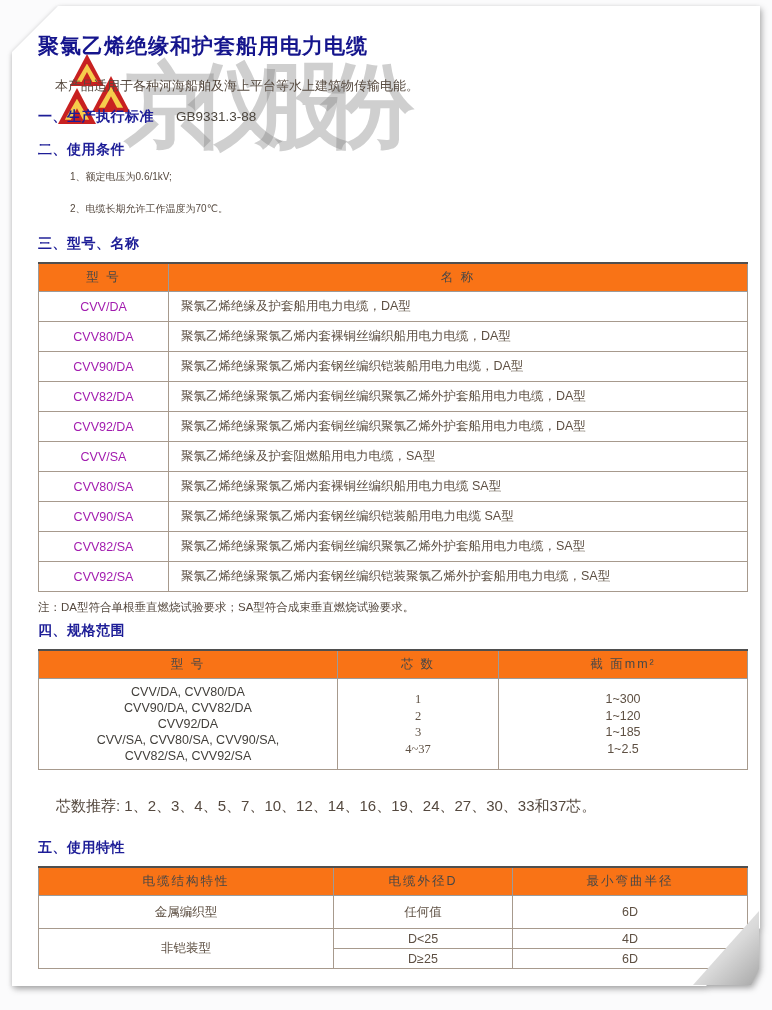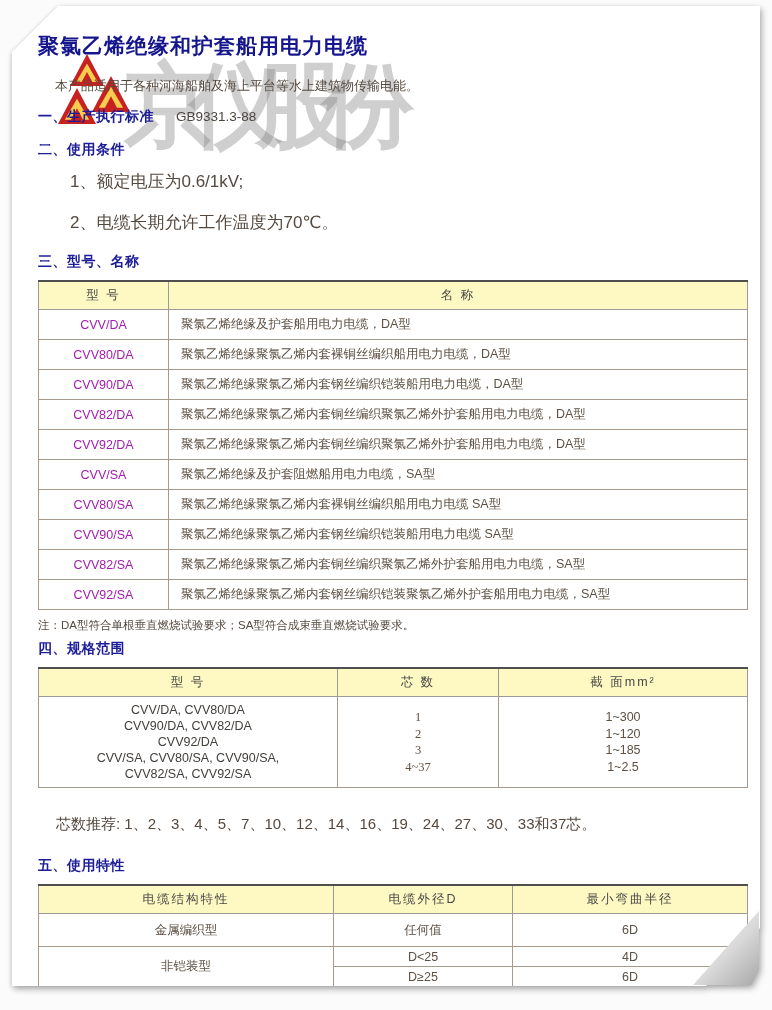--- a/index.html
+++ b/index.html
@@ -46,27 +46,27 @@
   .title{
     margin:0;font-size:21px;font-weight:bold;color:#15158d;letter-spacing:1px;
   }
   .intro{margin:17px 0 0 17px;font-size:13px;color:#55493f;}
   .sec-row{margin-top:13px;display:flex;align-items:baseline;}
   h2{
     margin:0;font-size:14px;font-weight:bold;color:#1d1d97;letter-spacing:.5px;display:inline-block;
   }
   .sec-val{margin-left:22px;font-size:13.5px;color:#4c463e;text-align:right;}
   .mt14{margin-top:14px;} .mt18{margin-top:18px;} .mt22{margin-top:22px;} .mt6{margin-top:6px;}
-  .cond{margin:11px 0 0 32px;font-size:17px;color:#55493f;}
+  .cond{margin:11px 0 0 32px;font-size:10px;color:#55493f;}
   .cond + .cond{margin-top:18px;}
 
   table{border-collapse:collapse;width:710px;margin-top:9px;
     border:1px solid #8f8f8f;border-top:2px solid #4f4f4f;}
   th{
-    background:#fef9c3;border:1px solid #9b9b9b;height:25px;
+    background:#f97316;border:1px solid #9b9b9b;height:25px;
     font-size:12.5px;font-weight:normal;color:#474747;letter-spacing:2px;
   }
   td{border:1px solid #a79a8d;font-size:12.5px;color:#5e5043;}
   .t-models td.model{width:127px;text-align:center;color:#a21caf;height:27px;}
   .t-models td.name{padding-left:12px;}
   .t-spec td{text-align:center;vertical-align:middle;padding:5px 0;}
   .t-spec .col1{width:296px;} .t-spec .col2{width:158px;font-family:Liberation Serif, serif;}
   .t-spec .line{line-height:16px;color:#43403c;}
   .t-spec .num{line-height:16.5px;}
   .t-use td{text-align:center;}

